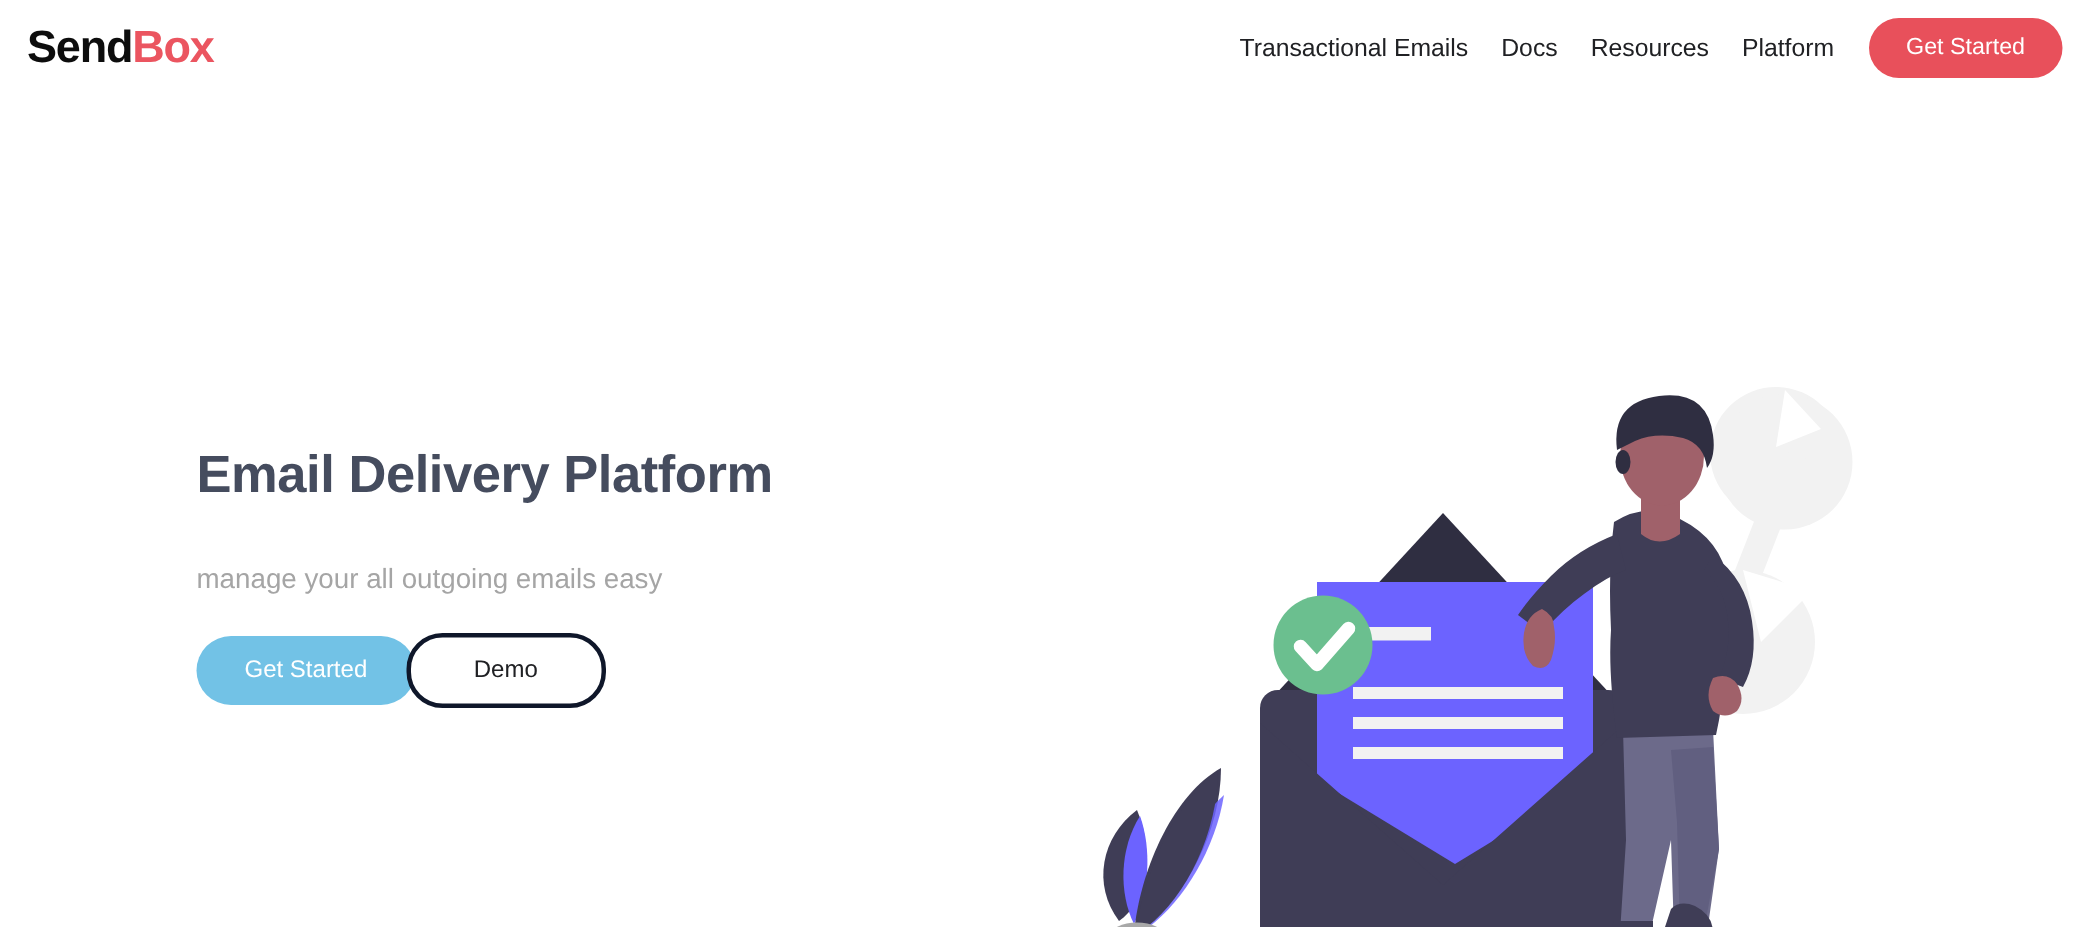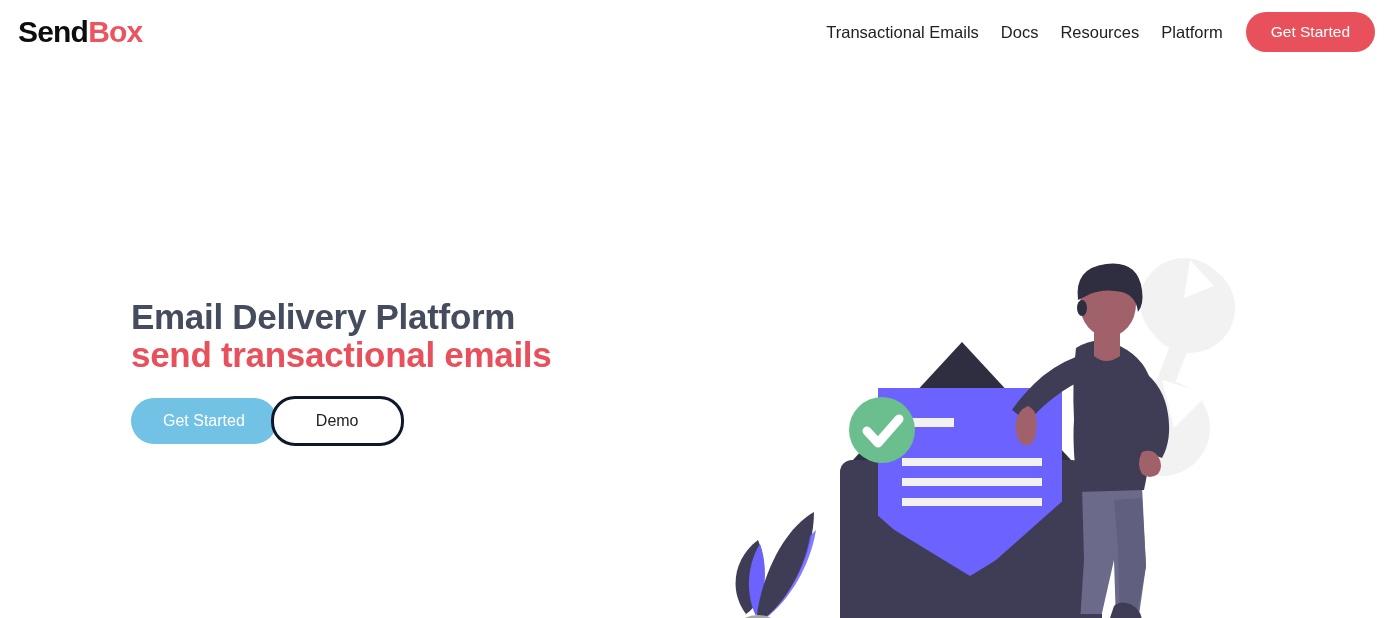--- a/index.html
+++ b/index.html
@@ -85,21 +85,21 @@
     left: 131px;
     top: 234px;
     width: 560px;
   }
 
   .hero-title {
     font-size: 35px;
     font-weight: 700;
     line-height: 1.08;
     letter-spacing: -0.3px;
-    margin-bottom: 22px;
+    margin-bottom: 39px;
   }
   .hero-title .line1 { display: block; color: #454c5e; }
   .hero-title .line2 { display: block; color: #e8505b; }
 
   .hero-sub {
     font-size: 18.5px;
     color: #a5a5a5;
     font-weight: 400;
     margin-bottom: 25px;
   }
@@ -160,22 +160,22 @@
       <button class="nav-cta">Get Started</button>
     </nav>
 
   </header>
 
   <section class="hero">
 
     <div class="hero-copy">
       <h1 class="hero-title">
         <span class="line1">Email Delivery Platform</span>
-        <span class="line2">send transactional emails</span>
       </h1>
+      <p class="hero-sub">manage your all outgoing emails easy</p>
       <div class="hero-actions">
         <button class="btn-primary">Get Started</button>
         <button class="btn-secondary">Demo</button>
       </div>
     </div>
 
     <div class="illustration">
       <svg viewBox="0 0 600 420" xmlns="http://www.w3.org/2000/svg">
 
         <g fill="#f2f2f2">

